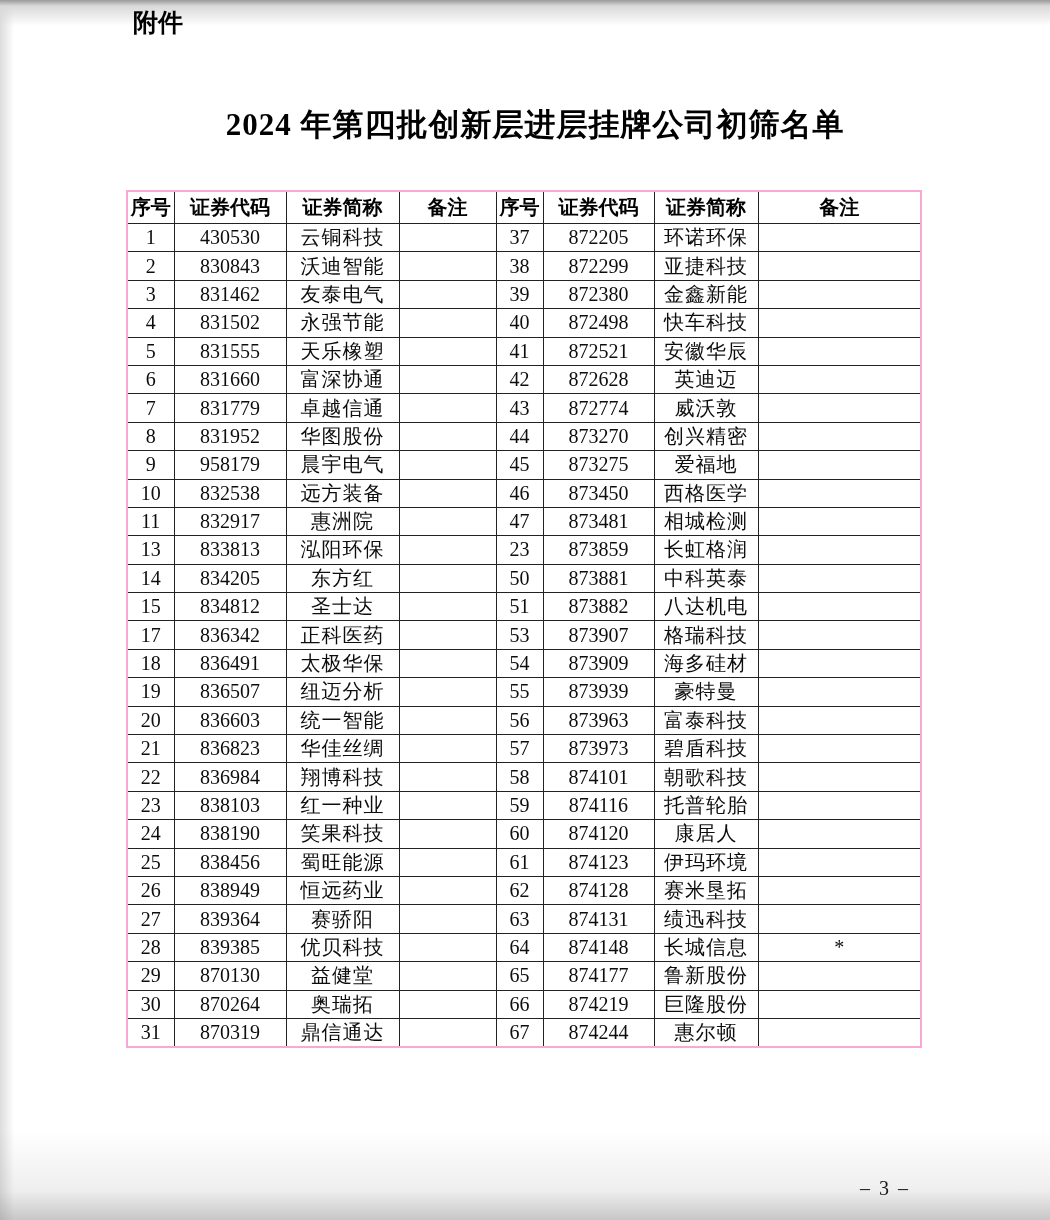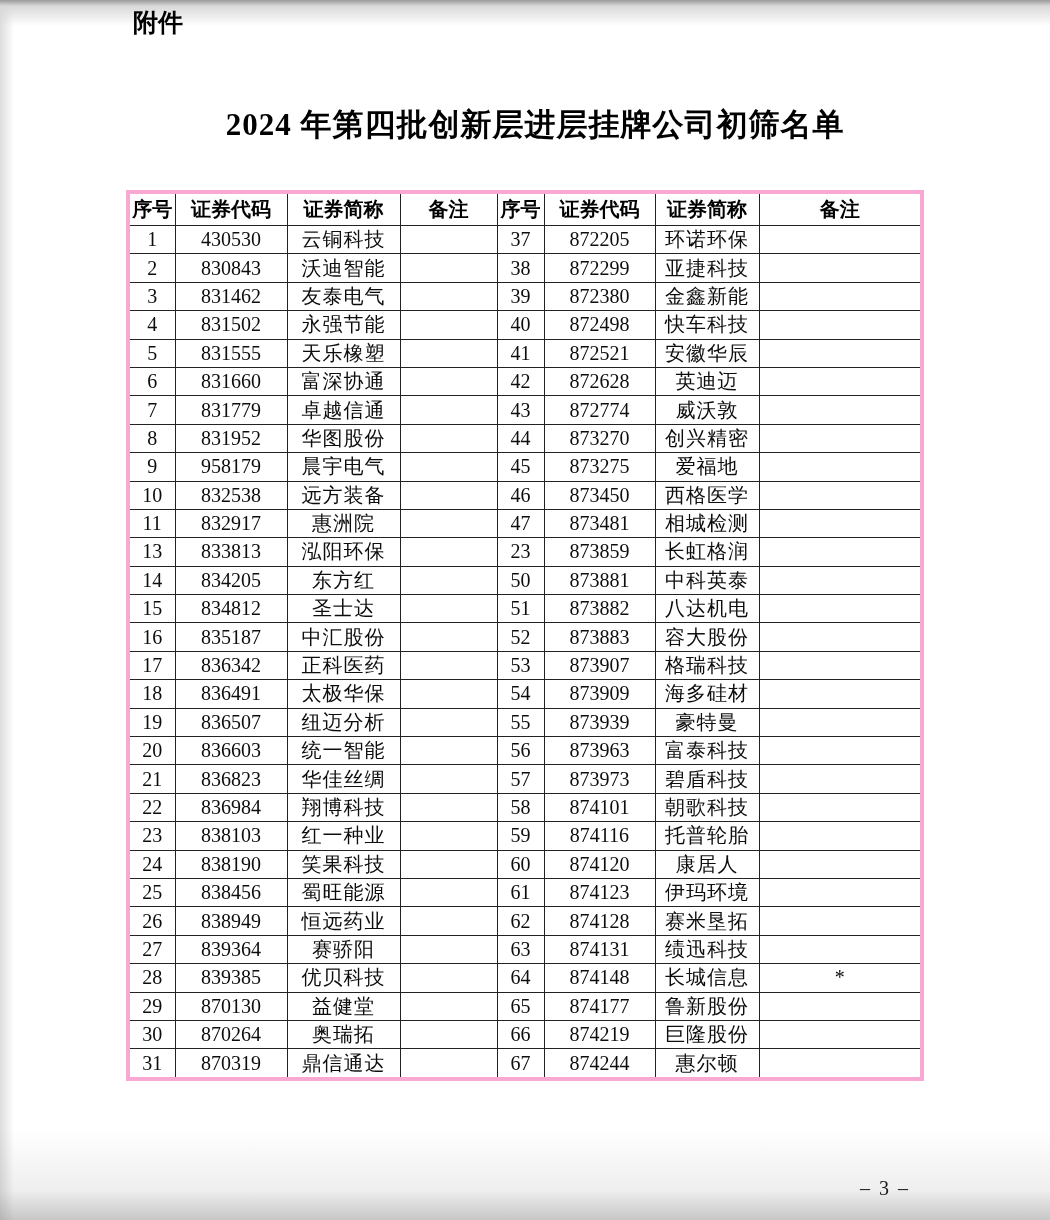--- a/index.html
+++ b/index.html
@@ -20,21 +20,21 @@
   }
   .doc-title {
     position:absolute; left:126px; top:92px; width:794px; margin:12px;
     text-align:center; font-size:31px; font-weight:700; color:#000;
     font-family:"Liberation Serif","DejaVu Serif",serif;
     letter-spacing:1px; white-space:nowrap;
   }
   table.companies {
     position:absolute; left:126px; top:190px; width:794px;
     border-collapse:collapse; table-layout:fixed;
-    border:4px solid #f9a8d4;
+    border:2px solid #f9a8d4;
   }
   .companies th, .companies td {
     border:1px solid #222; padding:0; text-align:center; vertical-align:middle;
     overflow:hidden; white-space:nowrap;
   }
   .companies thead th {
     height:31px; font-size:20px; font-weight:700; color:#000;
     font-family:"Liberation Sans","DejaVu Sans",sans-serif;
   }
   .companies tbody td {
@@ -214,30 +214,20 @@
     <td class="cell-seq">15</td>
     <td class="cell-code">834812</td>
     <td class="cell-name">圣士达</td>
     <td class="cell-remark"></td>
     <td class="cell-seq">51</td>
     <td class="cell-code">873882</td>
     <td class="cell-name">八达机电</td>
     <td class="cell-remark"></td>
   </tr>
       <tr>
-    <td class="cell-seq">16</td>
-    <td class="cell-code">835187</td>
-    <td class="cell-name">中汇股份</td>
-    <td class="cell-remark"></td>
-    <td class="cell-seq">52</td>
-    <td class="cell-code">873883</td>
-    <td class="cell-name">容大股份</td>
-    <td class="cell-remark"></td>
-  </tr>
-      <tr>
     <td class="cell-seq">17</td>
     <td class="cell-code">836342</td>
     <td class="cell-name">正科医药</td>
     <td class="cell-remark"></td>
     <td class="cell-seq">53</td>
     <td class="cell-code">873907</td>
     <td class="cell-name">格瑞科技</td>
     <td class="cell-remark"></td>
   </tr>
       <tr>

